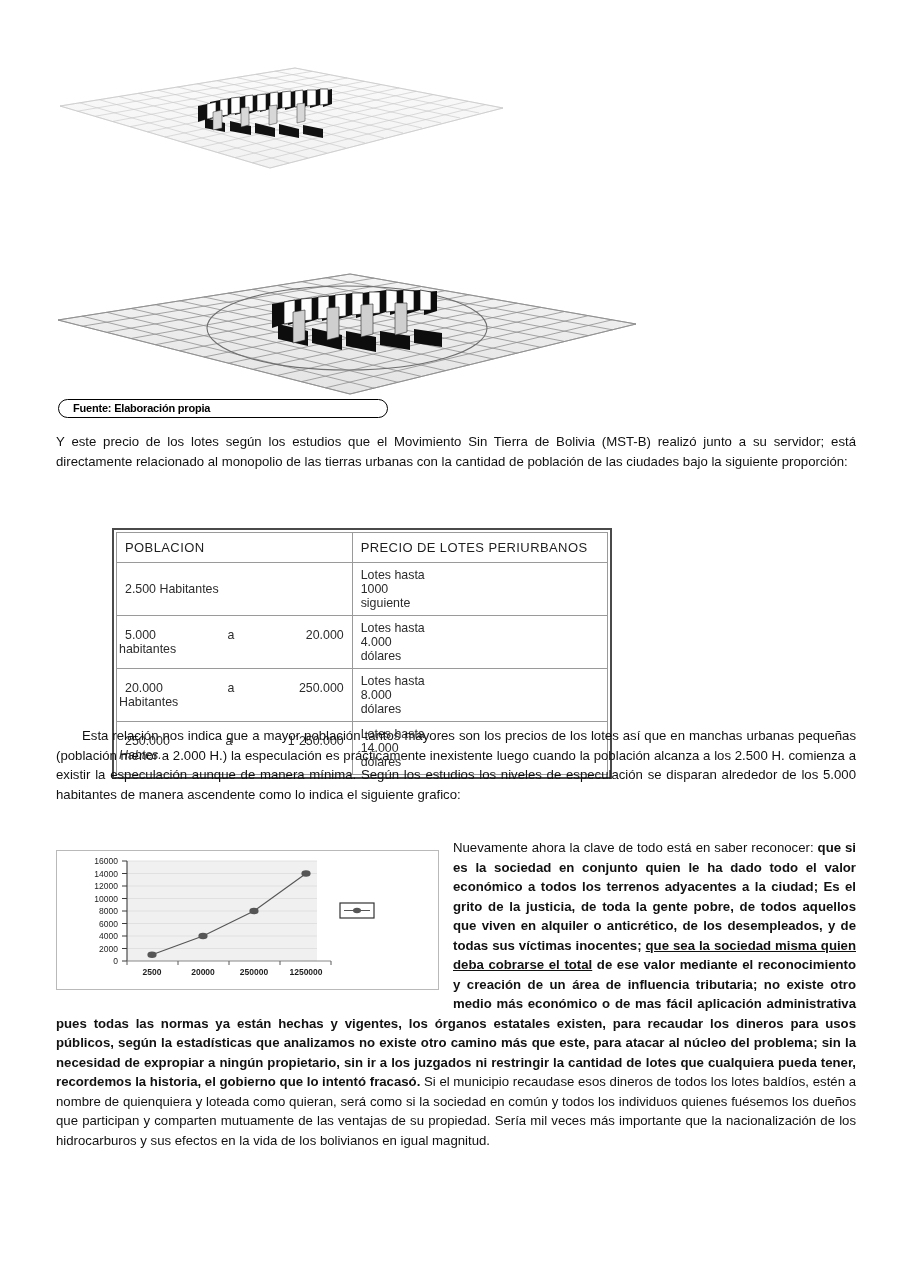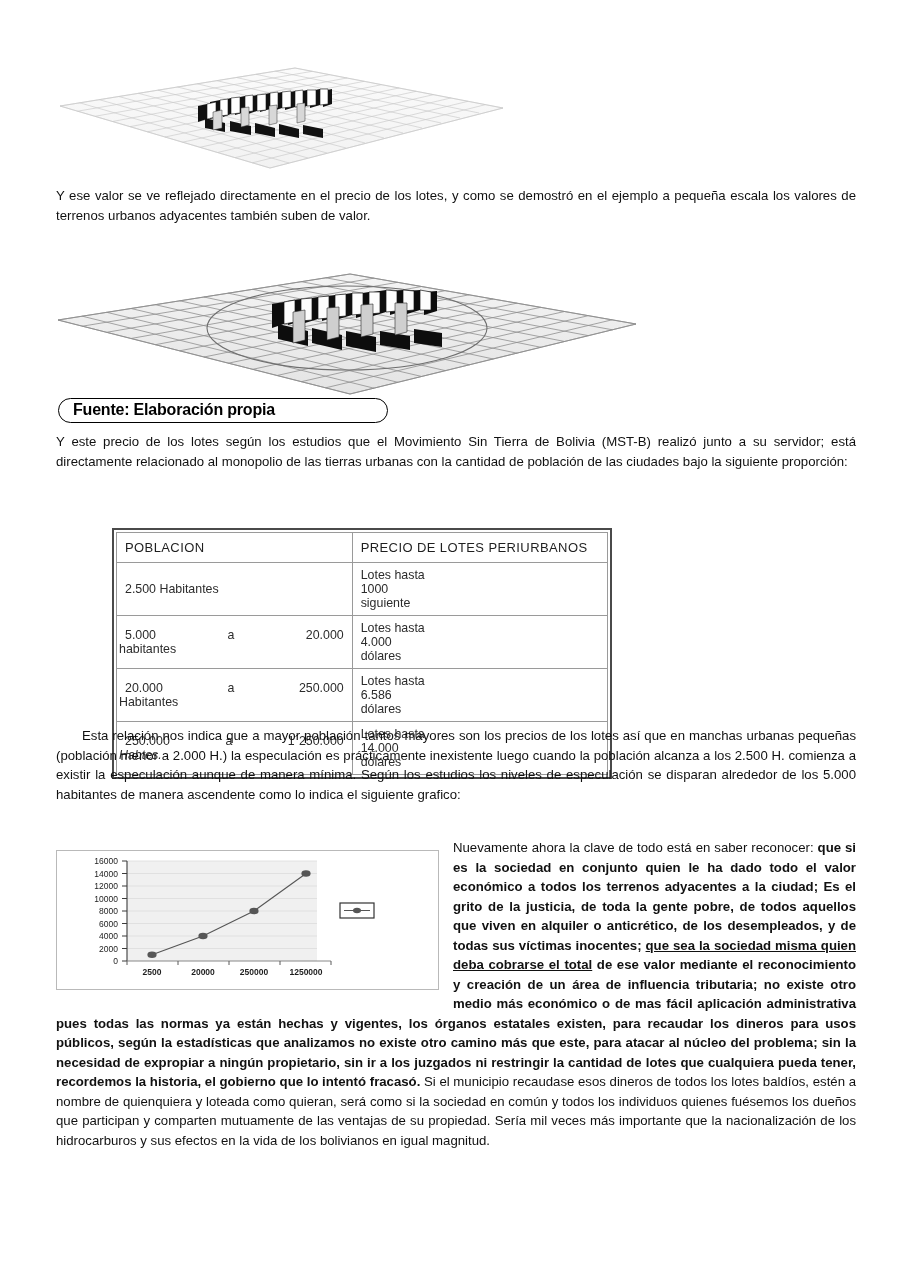--- a/index.html
+++ b/index.html
@@ -38,21 +38,21 @@
 
   
   .fuente {
     position: relative;
     display: inline-block;
     border: 1.4px solid #000;
     border-radius: 20px;
     background: #fff;
     padding: 2px 14px 3px 14px;
     width: 330px;
-    font-size: 16px;
+    font-size: 11px;
     font-weight: bold;
     letter-spacing: -0.2px;
     color: #000;
   }
 
   
   .tbl-wrap {
     width: 500px;
     margin: 0 auto;
     border: 2.5px solid #4a4a4a;
@@ -177,23 +177,20 @@
         <g fill="#d8d8d8" stroke="#333" stroke-width="0.5">
           <polygon points="158,68 167,66 167,84 158,86"></polygon>
           <polygon points="186,64 194,63 194,81 186,83"></polygon>
           <polygon points="214,62 222,61 222,79 214,81"></polygon>
           <polygon points="242,60 250,59 250,77 242,79"></polygon>
         </g>
       </g>
     </svg>
   </div>
 
-  <div style="position:absolute; left:56px; top:186px; width:800px;">
-    <p class="para">Y ese valor se ve reflejado directamente en el precio de los lotes, y como se demostró en el ejemplo a pequeña escala los valores de terrenos urbanos adyacentes también   suben de valor.</p>
-  </div>
 
   <div class="fig" style="position:absolute; left:50px; top:258px; width:590px; height:140px;">
     <svg width="590" height="140" viewBox="0 0 590 140">
       <defs>
         <linearGradient id="plane2" x1="0" y1="0" x2="0" y2="1">
           <stop offset="0" stop-color="#f4f4f4"></stop>
           <stop offset="1" stop-color="#e4e4e4"></stop>
         </linearGradient>
       </defs>
       <polygon points="8,62 300,16 586,66 300,136" fill="url(#plane2)" stroke="#8d8d8d" stroke-width="0.9"></polygon>
@@ -322,21 +319,21 @@
               <div class="cellflex">
                 <span>20.000</span>
                 <span class="mid">a</span>
                 <span>250.000</span>
               </div>
               <div style="margin-left:-6px;">Habitantes</div>
             </td>
             <td>
               <div class="price-row">
                 <span class="l1">Lotes hasta</span>
-                <span class="l2">6.586</span>
+                <span class="l2">8.000</span>
                 <span class="l3">dólares</span>
               </div>
             </td>
           </tr>
           <tr>
             <td>
               <div class="cellflex">
                 <span>250.000</span>
                 <span class="mid">a</span>
                 <span>1´250.000</span>

